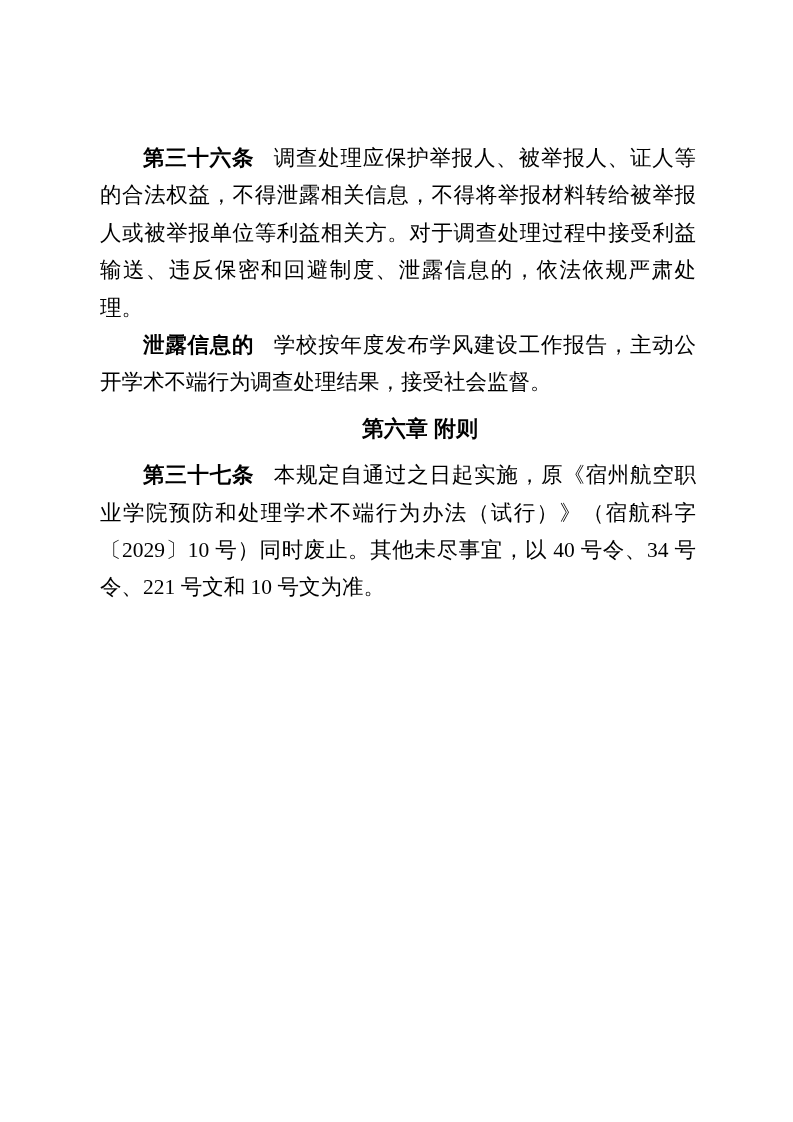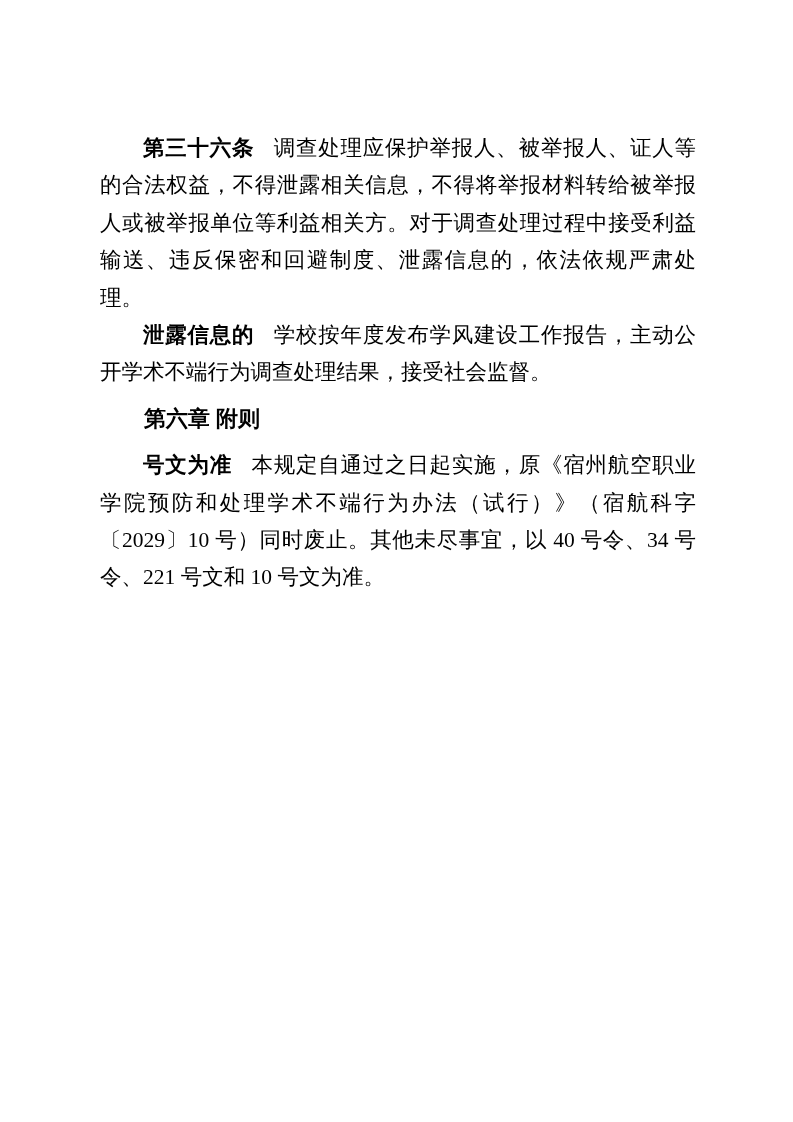--- a/index.html
+++ b/index.html
@@ -10,21 +10,21 @@
   .page {
     position: relative;
     width: 793px;
     height: 1122px;
     background: #ffffff;
     overflow: hidden;
   }
   .content {
     position: absolute;
     left: 100px;
-    top: 130px;
+    top: 140px;
     width: 596px;
   }
   .para {
     margin: 0;
     padding: 0;
     font-family: "Liberation Serif", "DejaVu Serif", serif;
     font-size: 21.5px;
     line-height: 37.4px;
     color: #000000;
     text-align: justify;
@@ -37,35 +37,35 @@
     margin-right: 0.9em;
   }
   .chapter {
     margin: 8px 0 10px 0;
     padding: 0;
     font-family: "Liberation Sans", "DejaVu Sans", sans-serif;
     font-weight: 700;
     font-size: 22px;
     line-height: 37.4px;
     color: #000000;
-    text-align: left;
+    text-align: center;
     
     text-indent: 2em;
   }
 </style>
 </head>
 <body>
 
 <div class="page">
   <div class="content">
 
     <p class="para"><span class="art-num">第三十六条</span><span>调查处理应保护举报人、被举报人、证人等的合法权益，不得泄露相关信息，不得将举报材料转给被举报人或被举报单位等利益相关方。对于调查处理过程中接受利益输送、违反保密和回避制度、泄露信息的，依法依规严肃处理。</span></p>
 
     <p class="para"><span class="art-num">泄露信息的</span><span>学校按年度发布学风建设工作报告，主动公开学术不端行为调查处理结果，接受社会监督。</span></p>
 
 
     <h2 class="chapter">第六章 附则</h2>
 
 
-    <p class="para"><span class="art-num">号文为准</span><span>本规定自通过之日起实施，原《宿州航空职业学院预防和处理学术不端行为办法（试行）》（宿航科字〔2029〕10 号）同时废止。其他未尽事宜，以 40 号令、34 号令、221 号文和 10 号文为准。</span></p>
+    <p class="para"><span class="art-num">第三十七条</span><span>本规定自通过之日起实施，原《宿州航空职业学院预防和处理学术不端行为办法（试行）》（宿航科字〔2029〕10 号）同时废止。其他未尽事宜，以 40 号令、34 号令、221 号文和 10 号文为准。</span></p>
 
   </div>
 </div>
 
 </body></html>

